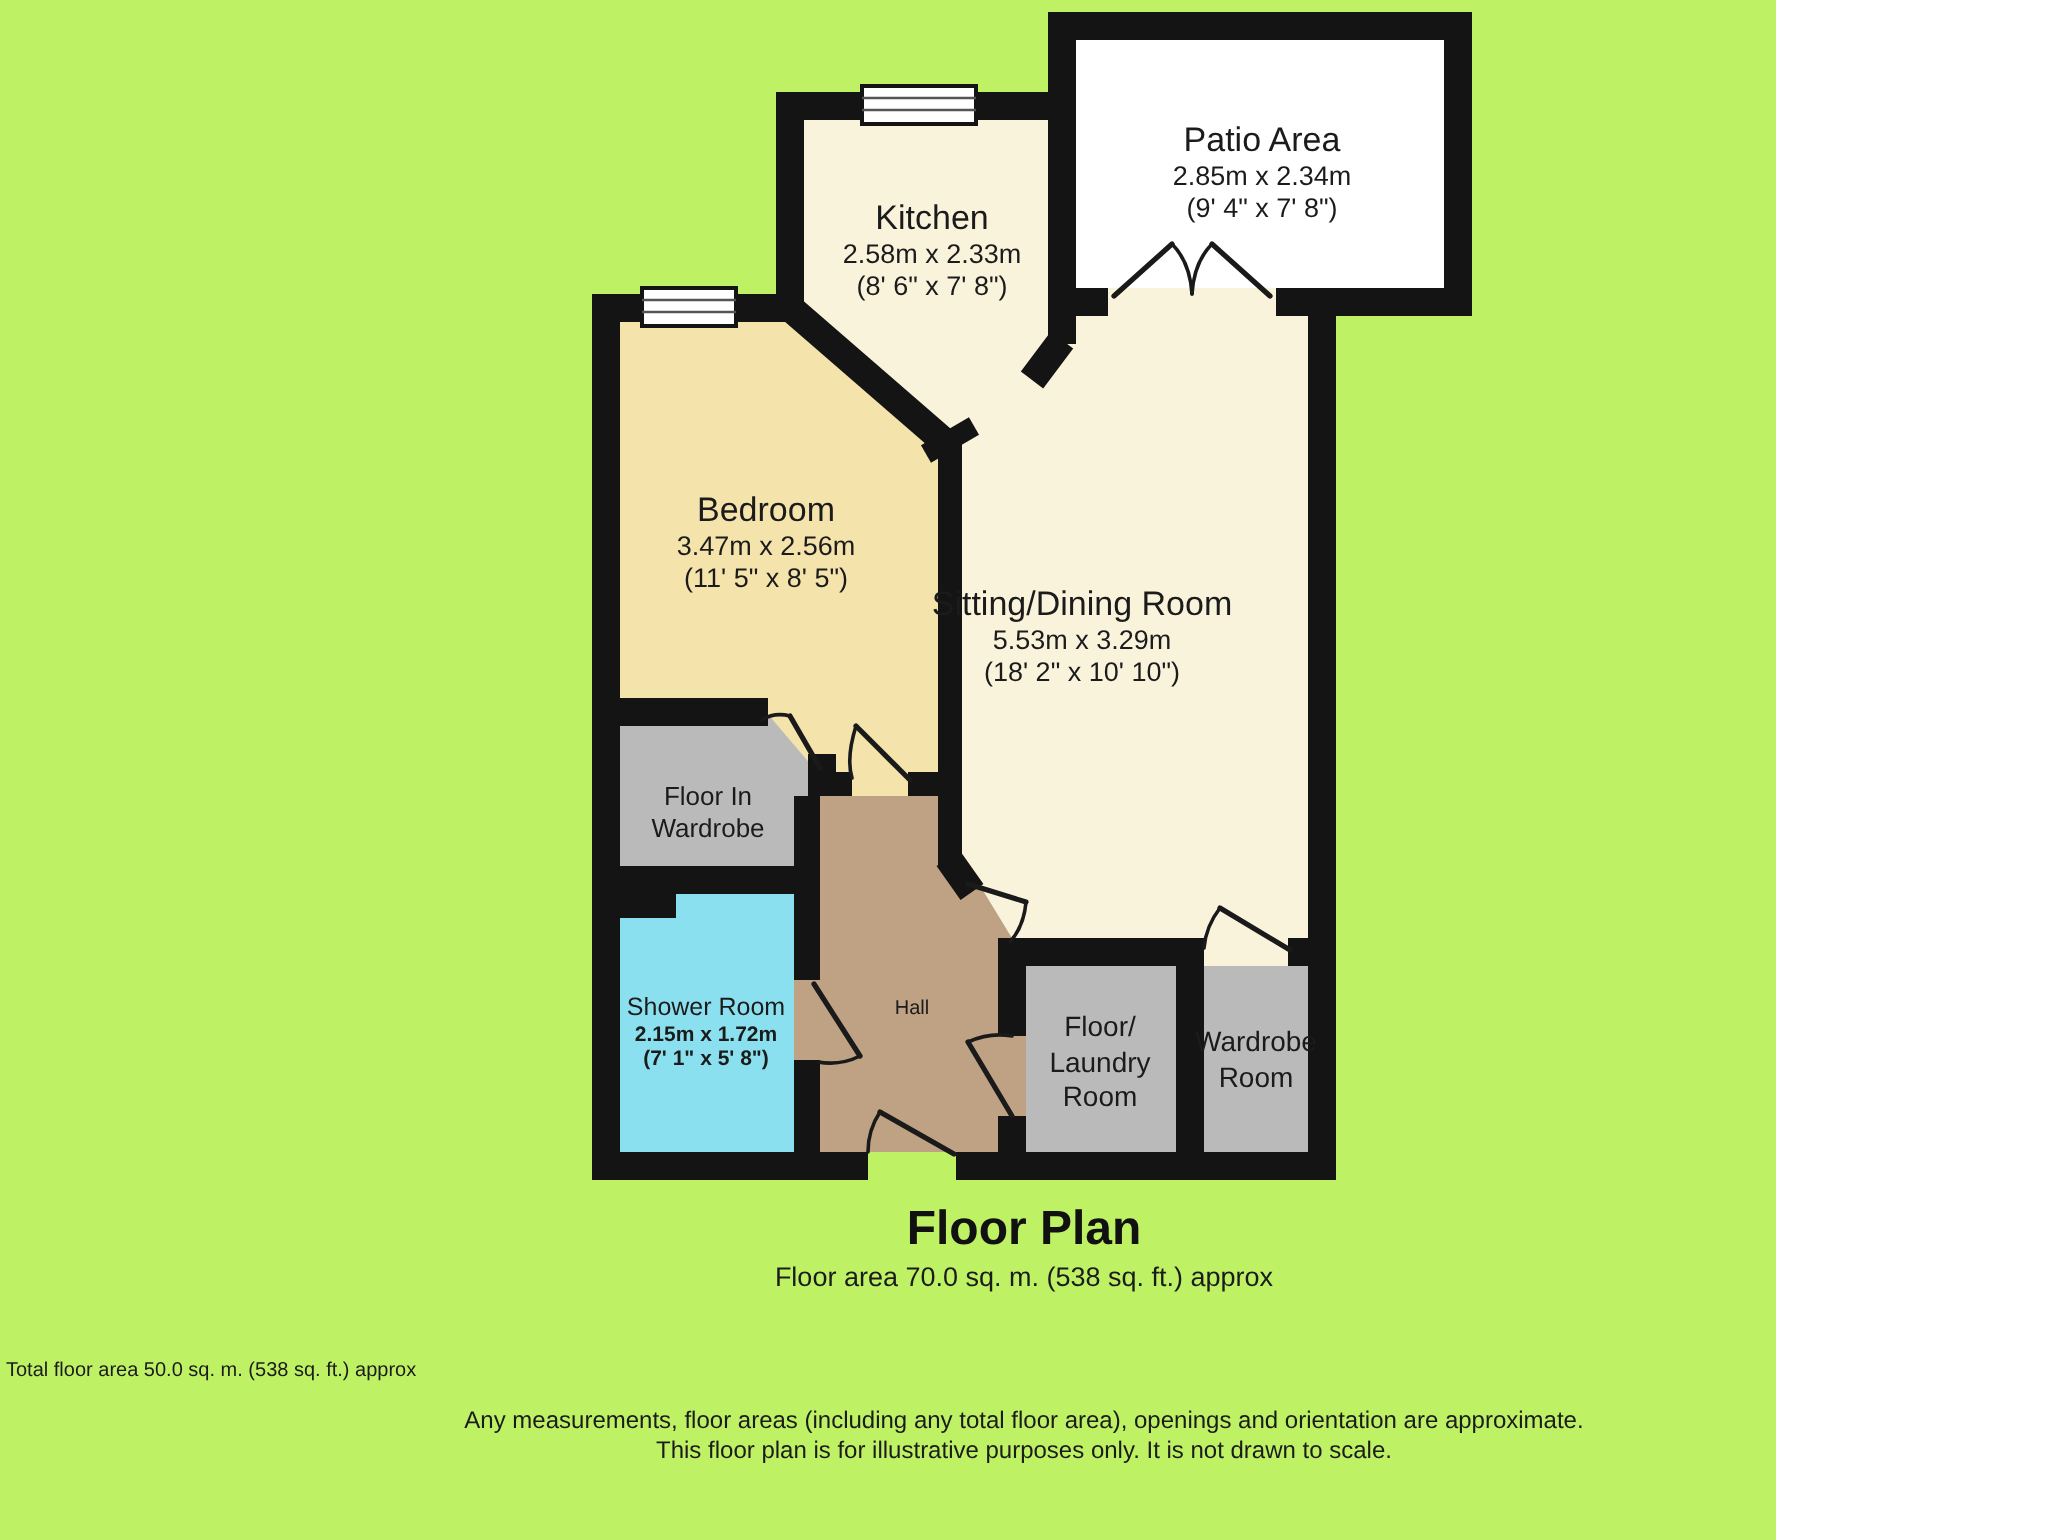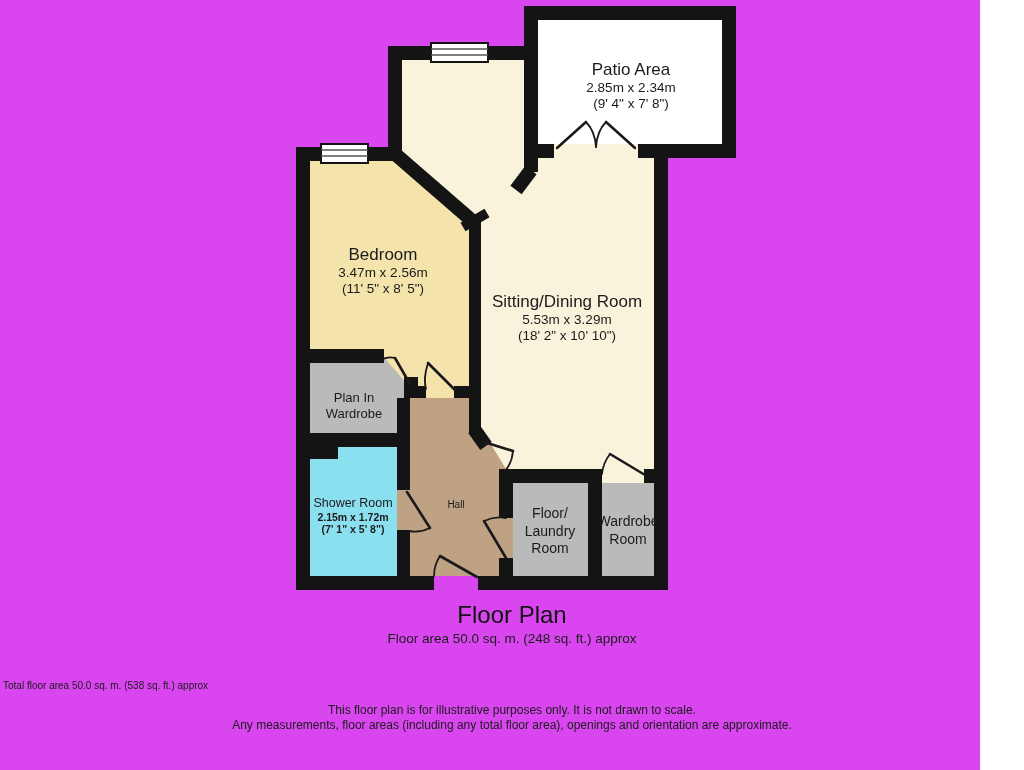--- a/index.html
+++ b/index.html
@@ -6,38 +6,38 @@
     --wall:#141414;
     --cream:#FAF3DC;
     --wheat:#F5E3AC;
     --gray:#BABABA;
     --cyan:#8BE0EF;
     --tan:#BFA284;
     --ink:#1b1b1b;
   }
   html,body{margin:0;padding:0;background:#ffffff;}
   .page{
-    position:relative;width:980px;height:770px;background:#d946ef;
+    position:relative;width:888px;height:770px;background:#bef264;
     font-family:"Liberation Sans", sans-serif;color:var(--ink);overflow:hidden;
   }
   .plan-svg{position:absolute;left:0;top:0;}
   .lbl{
     position:absolute;transform:translate(-50%,-50%);
     text-align:center;white-space:nowrap;color:var(--ink);
   }
   .nm{font-size:17px;line-height:1.25;}
   .dm{font-size:13.5px;line-height:1.18;}
   .lbl.md{font-size:13px;line-height:1.2;}
   .lbl.hall .nm{font-size:10px;}
   .lbl.sm .nm{font-size:12.5px;line-height:1.2;}
   .lbl.sm .dm{font-size:10.5px;line-height:1.15;font-weight:bold;}
   .lbl.rm{font-size:14px;line-height:1.25;}
   .plan-title{
     position:absolute;left:0;top:601px;width:1024px;text-align:center;
-    font-size:24px;font-weight:normal;color:#111;
+    font-size:24px;font-weight:bold;color:#111;
   }
   .plan-subtitle{
     position:absolute;left:0;top:631px;width:1024px;text-align:center;
     font-size:13.5px;color:#1b1b1b;
   }
   .total-area{
     position:absolute;left:3px;top:680px;font-size:10px;color:#1b1b1b;white-space:nowrap;
   }
   .disclaimer{
     position:absolute;left:0;top:703px;width:1024px;text-align:center;
@@ -155,35 +155,40 @@
       </g>
     </g>
   </svg>
 
   <div class="lbl" style="left:631px;top:86px">
     <div class="nm">Patio Area</div>
     <div class="dm">2.85m x 2.34m</div>
     <div class="dm">(9' 4" x 7' 8")</div>
   </div>
 
+  <div class="lbl" style="left:466px;top:125px">
+    <div class="nm">Kitchen</div>
+    <div class="dm">2.58m x 2.33m</div>
+    <div class="dm">(8' 6" x 7' 8")</div>
+  </div>
 
   <div class="lbl" style="left:383px;top:271px">
     <div class="nm">Bedroom</div>
     <div class="dm">3.47m x 2.56m</div>
     <div class="dm">(11' 5" x 8' 5")</div>
   </div>
 
-  <div class="lbl" style="left:567px;top:318px">
+  <div class="lbl" style="left:541px;top:318px">
     <div class="nm">Sitting/Dining Room</div>
     <div class="dm">5.53m x 3.29m</div>
     <div class="dm">(18' 2" x 10' 10")</div>
   </div>
 
   <div class="lbl md" style="left:354px;top:406px">
-    <div>Plan In</div>
+    <div>Floor In</div>
     <div>Wardrobe</div>
   </div>
 
   <div class="lbl sm" style="left:353px;top:516px">
     <div class="nm">Shower Room</div>
     <div class="dm">2.15m x 1.72m</div>
     <div class="dm">(7' 1" x 5' 8")</div>
   </div>
 
   <div class="lbl hall" style="left:456px;top:505px">
@@ -195,22 +200,22 @@
     <div>Laundry</div>
     <div>Room</div>
   </div>
 
   <div class="lbl rm" style="left:628px;top:530px">
     <div>Wardrobe</div>
     <div>Room</div>
   </div>
 
   <div class="plan-title">Floor Plan</div>
-  <div class="plan-subtitle">Floor area 50.0 sq. m. (248 sq. ft.) approx</div>
+  <div class="plan-subtitle">Floor area 70.0 sq. m. (538 sq. ft.) approx</div>
 
   <div class="total-area">Total floor area 50.0 sq. m. (538 sq. ft.) approx</div>
 
   <div class="disclaimer">
+    <div>Any measurements, floor areas (including any total floor area), openings and orientation are approximate.</div>
     <div>This floor plan is for illustrative purposes only. It is not drawn to scale.</div>
-    <div>Any measurements, floor areas (including any total floor area), openings and orientation are approximate.</div>
   </div>
 
 </div>
 
 </body></html>

